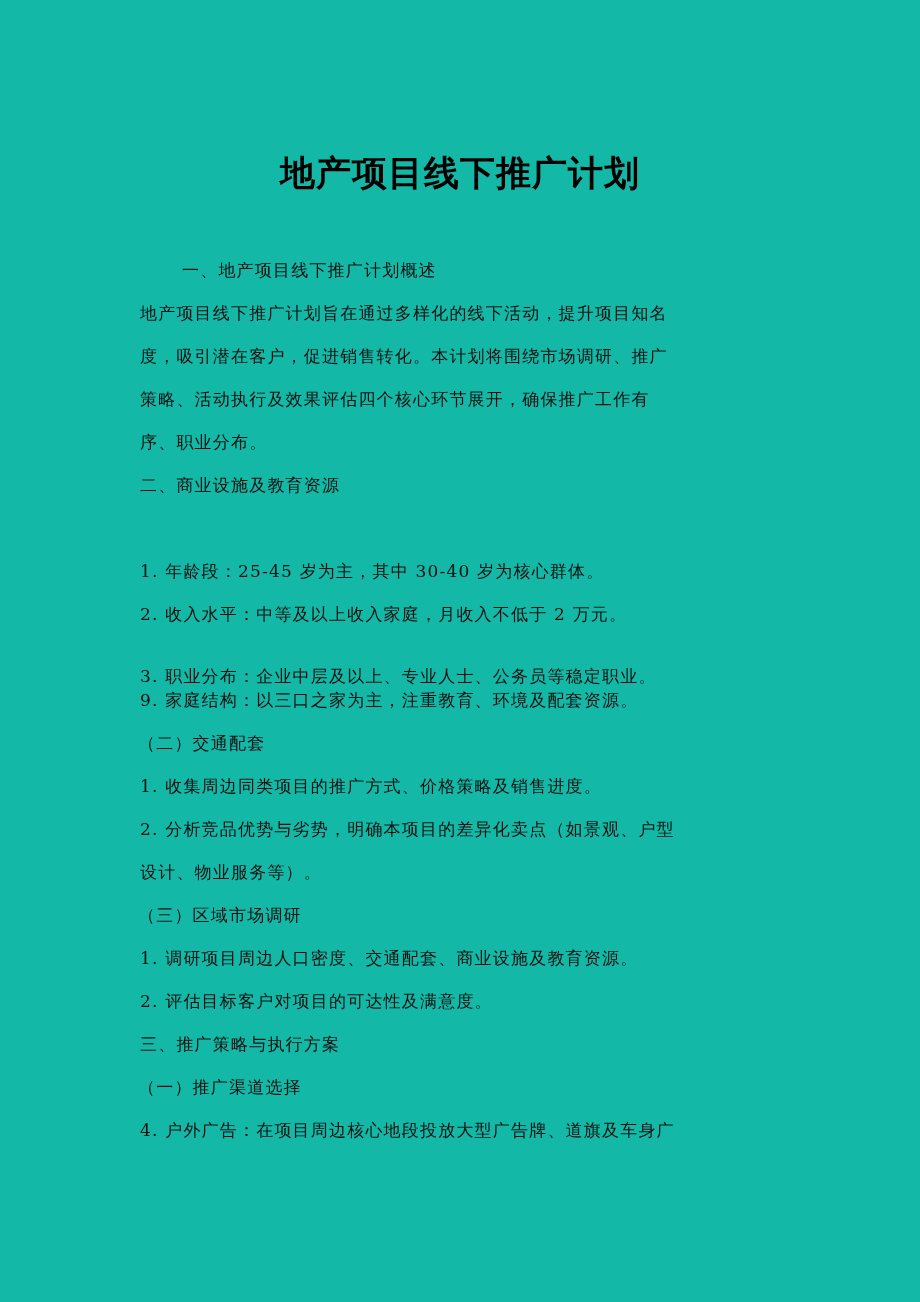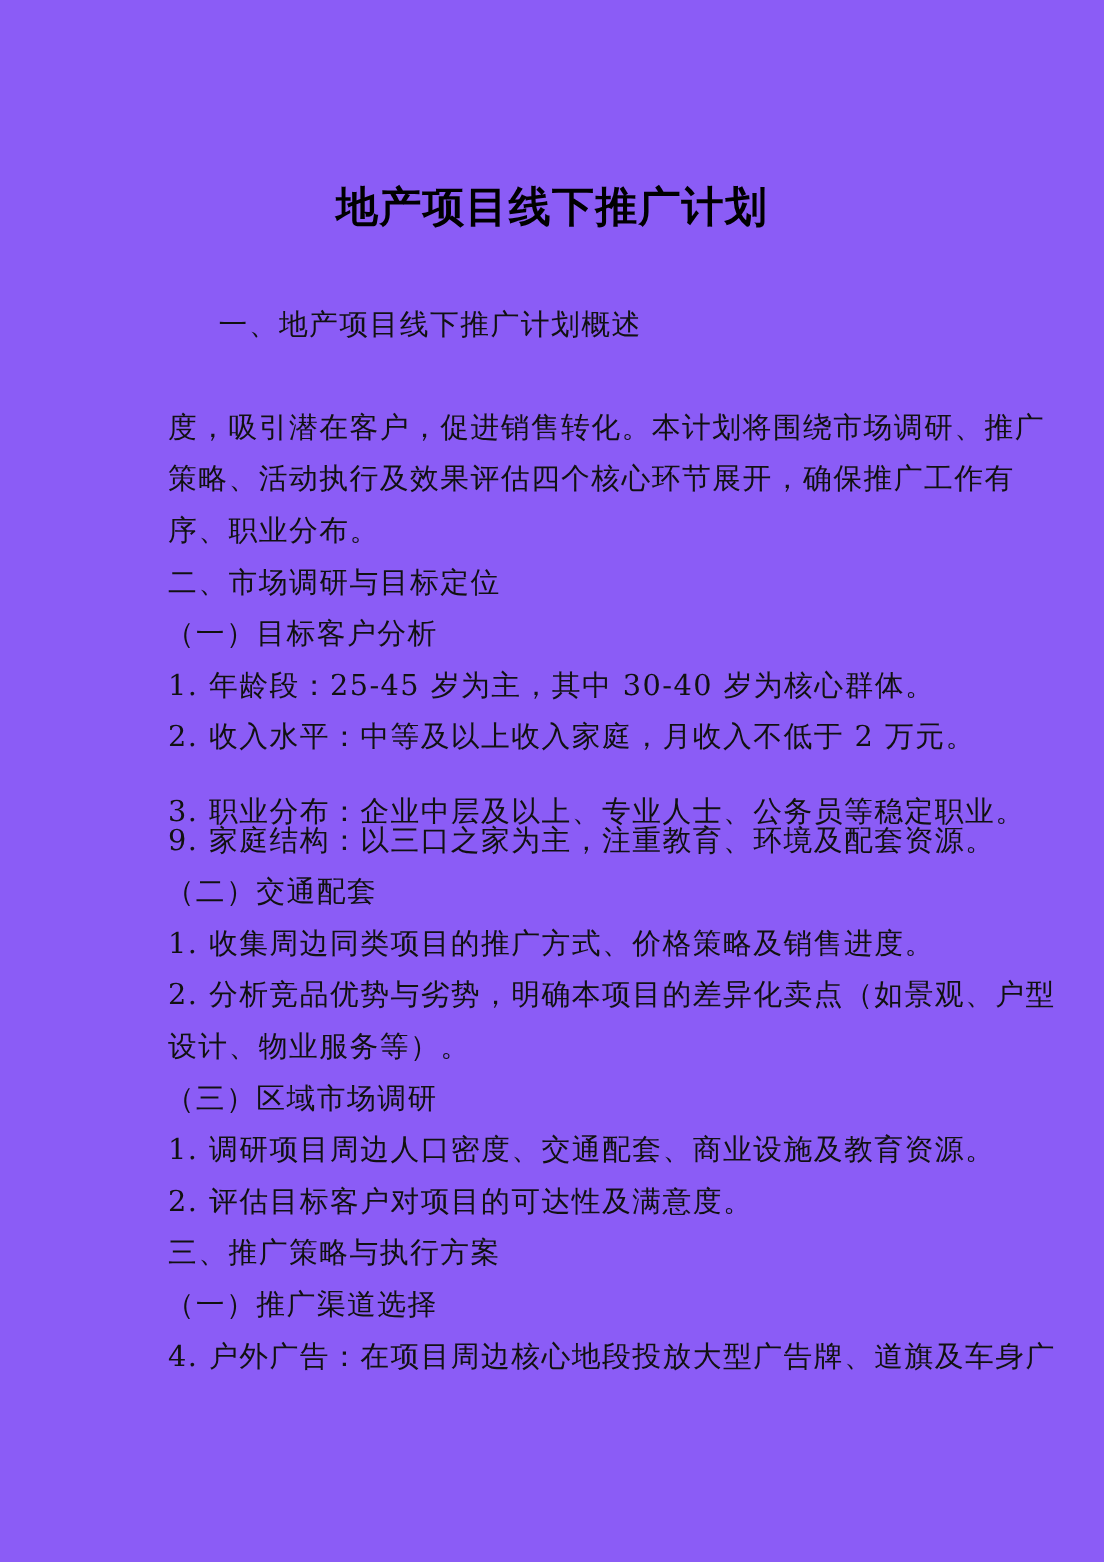--- a/index.html
+++ b/index.html
@@ -13,61 +13,61 @@
     position: relative;
     overflow: hidden;
     color: #111111;
   }
   .page {
     position: absolute;
     left: 0;
     top: 0;
     width: 920px;
     height: 1302px;
-    background: #8b5cf6;
+    background: #14b8a6;
   }
   .title {
     position: absolute;
     left: 0;
     width: 920px;
     top: 148px;
     text-align: center;
     font-family: "DejaVu Sans", "Liberation Sans", sans-serif;
     font-size: 35px;
     font-weight: bold;
     letter-spacing: 1px;
     line-height: 50px;
     color: #000000;
   }
   .line {
     position: absolute;
     left: 140px;
     font-family: "DejaVu Serif", "Liberation Serif", serif;
-    font-size: 24px;
+    font-size: 17px;
     line-height: 30px;
     white-space: nowrap;
     letter-spacing: 1.2px;
     color: #111111;
   }
   .indent { left: 182px; }
   .sub { left: 138px; }
 </style>
 </head>
 <body>
 
 <div class="page">
   <div class="title">地产项目线下推广计划</div>
 
   <div class="line indent" style="top:255px">一、地产项目线下推广计划概述</div>
+  <div class="line" style="top:298px">地产项目线下推广计划旨在通过多样化的线下活动，提升项目知名</div>
   <div class="line" style="top:341px">度，吸引潜在客户，促进销售转化。本计划将围绕市场调研、推广</div>
   <div class="line" style="top:384px">策略、活动执行及效果评估四个核心环节展开，确保推广工作有</div>
   <div class="line" style="top:427px">序、职业分布。</div>
 
-  <div class="line" style="top:470px">二、市场调研与目标定位</div>
-  <div class="line sub" style="top:513px">（一）目标客户分析</div>
+  <div class="line" style="top:470px">二、商业设施及教育资源</div>
   <div class="line" style="top:556px">1. 年龄段：25-45 岁为主，其中 30-40 岁为核心群体。</div>
   <div class="line" style="top:599px">2. 收入水平：中等及以上收入家庭，月收入不低于 2 万元。</div>
   <div class="line" style="top:661px">3. 职业分布：企业中层及以上、专业人士、公务员等稳定职业。</div>
   <div class="line" style="top:685px">9. 家庭结构：以三口之家为主，注重教育、环境及配套资源。</div>
 
   <div class="line sub" style="top:728px">（二）交通配套</div>
   <div class="line" style="top:771px">1. 收集周边同类项目的推广方式、价格策略及销售进度。</div>
   <div class="line" style="top:814px">2. 分析竞品优势与劣势，明确本项目的差异化卖点（如景观、户型</div>
   <div class="line" style="top:857px">设计、物业服务等）。</div>
 

